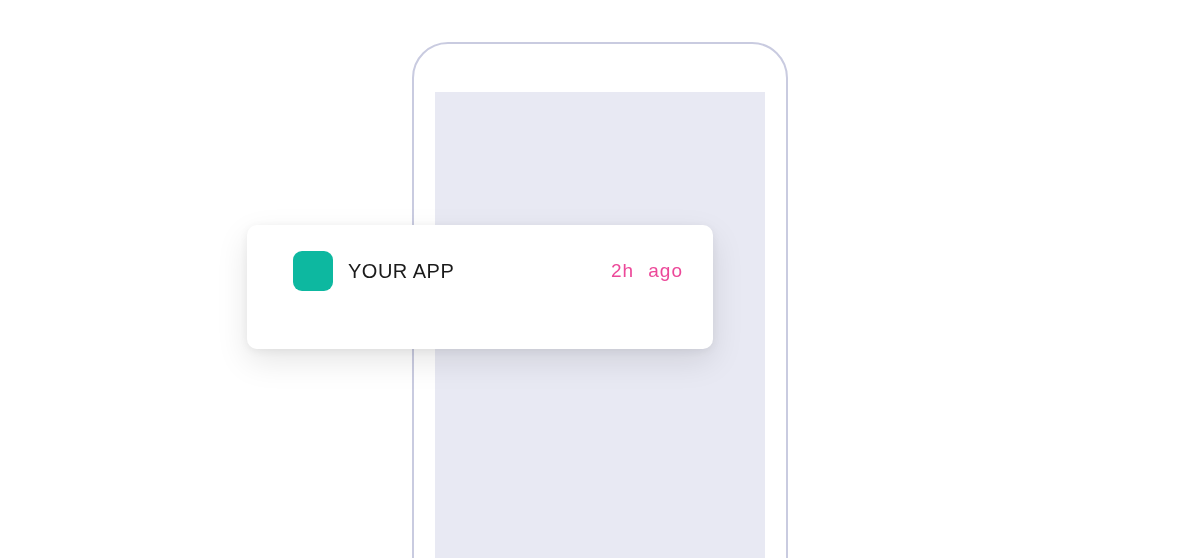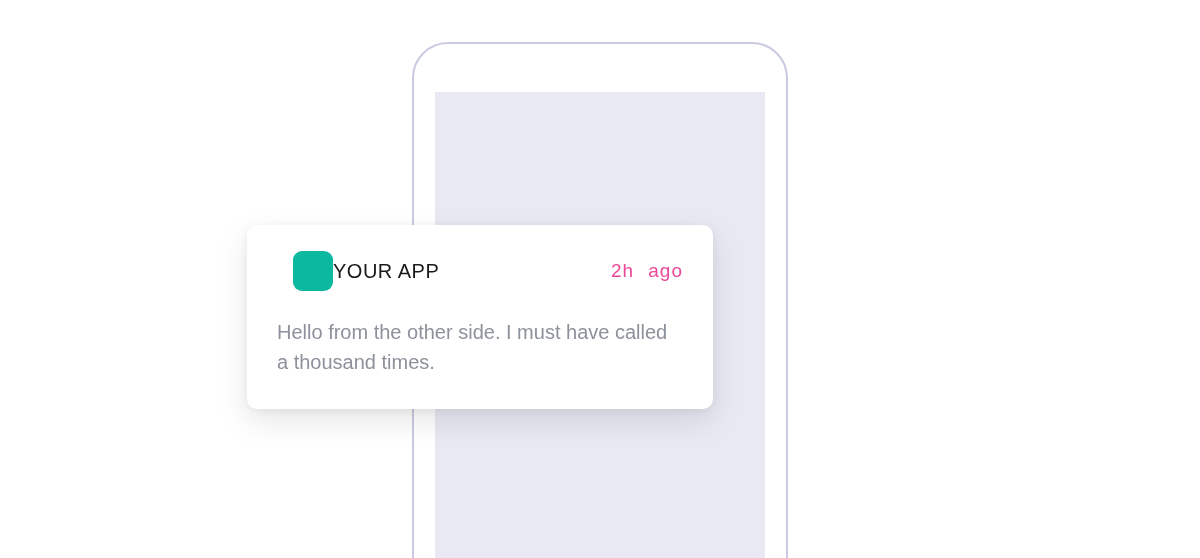--- a/index.html
+++ b/index.html
@@ -44,20 +44,21 @@
       width: 466px;
       background: #ffffff;
       border-radius: 10px;
       box-shadow: 0 12px 32px rgba(0, 0, 0, 0.10), 0 2px 8px rgba(0, 0, 0, 0.06);
       padding: 26px 30px 32px 30px;
     }
     
     .notification-header {
       display: flex;
       align-items: center;
+      gap: 15px;
       margin-bottom: 26px;
       padding-left: 16px;
     }
     
     .app-icon {
       width: 40px;
       height: 40px;
       background: #0db8a0;
       border-radius: 9px;
       flex-shrink: 0;
@@ -92,14 +93,13 @@
 <div class="phone-frame">
   <div class="phone-screen"></div>
 </div>
 
 <div class="notification-card">
   <div class="notification-header">
     <div class="app-icon"></div>
     <div class="app-name">YOUR APP</div>
     <div class="timestamp">2h ago</div>
   </div>
-  <div class="notification-body">Hello from the other side. I must have called a thousand times.</div>
 </div>
 
 </body></html>

